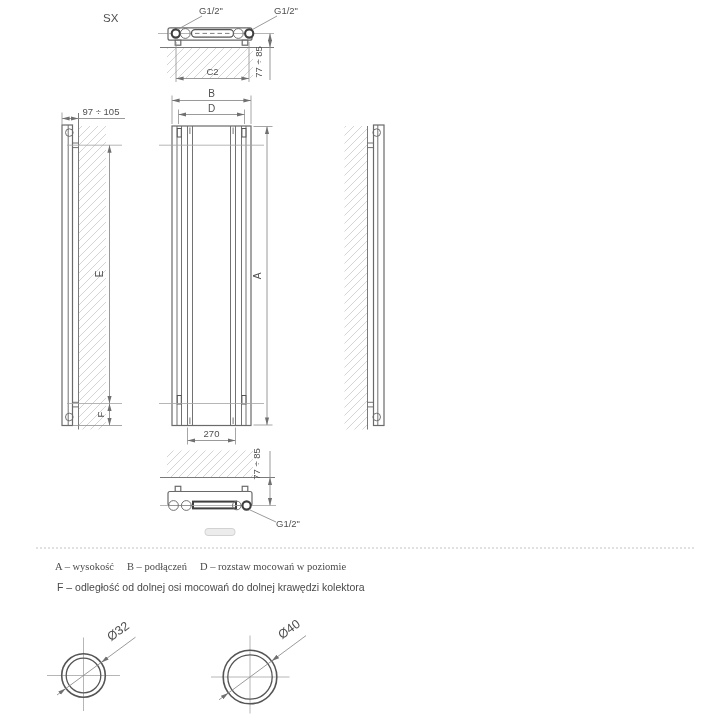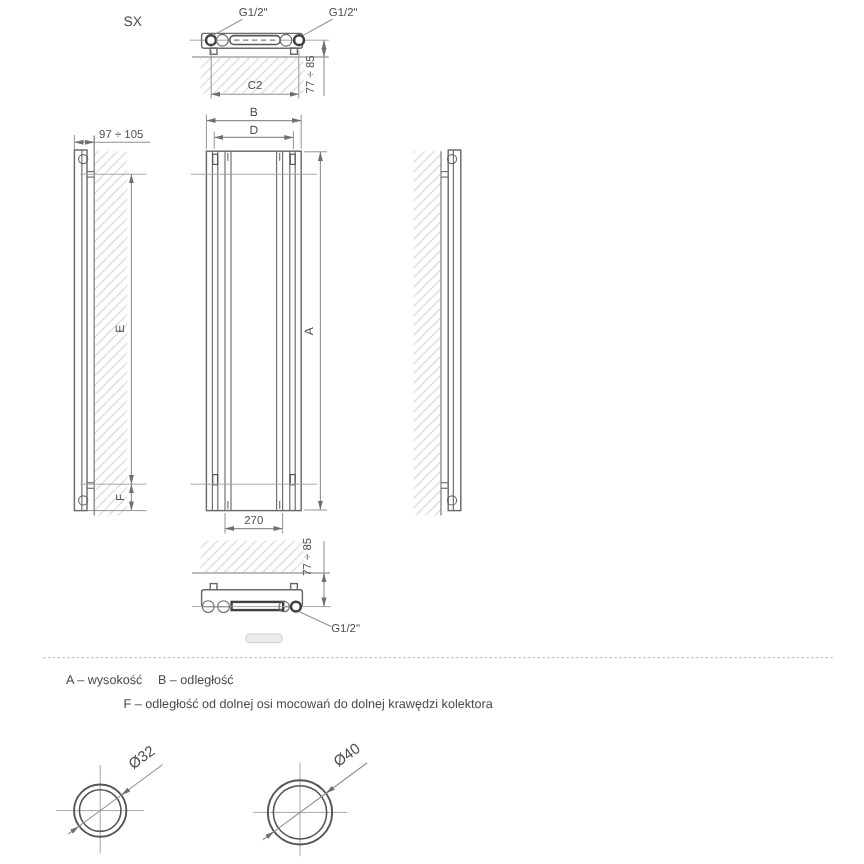--- a/index.html
+++ b/index.html
@@ -13,22 +13,22 @@
   .axis{stroke:#a3a3a3;stroke-width:.8;fill:none;}
   .dim{stroke:#8f8f8f;stroke-width:.9;fill:none;}
   .ext{stroke:#8f8f8f;stroke-width:.8;fill:none;}
   .wall{stroke:#7a7a7a;stroke-width:1;fill:none;}
   .t9{font-size:9.5px;}
   .t10{font-size:10px;}
   .t11{font-size:11.5px;}
   .t12{font-size:12.5px;}
   .legend{position:absolute;left:55px;top:557px;width:645px;color:#4a4a4a;
           font-size:10.5px;line-height:20px;}
-  .legend-row1{display:flex;gap:13px;flex-wrap:nowrap;white-space:nowrap;}
-  .legend-row2{padding-left:2px;white-space:nowrap;margin-left:46px;}
+  .legend-row1{display:flex;gap:13px;flex-wrap:nowrap;white-space:nowrap;font-family:Liberation Serif, serif;}
+  .legend-row2{padding-left:2px;white-space:nowrap;}
 </style>
 </head>
 <body>
 
 <div id="stage">
 
 <svg width="720" height="720" viewBox="0 0 720 720">
   <defs>
     <pattern id="hatch" width="8" height="8" patternUnits="userSpaceOnUse">
       <line x1="-1" y1="9" x2="9" y2="-1" stroke="#d0d0d0" stroke-width="0.9"></line>
@@ -198,18 +198,19 @@
     <line class="dim" x1="228.3" y1="693" x2="271.7" y2="661"></line>
     <line class="dim" x1="219" y1="699.8" x2="228.3" y2="693" marker-end="url(#arw)"></line>
     <line class="dim" x1="306" y1="635.6" x2="271.7" y2="661" marker-end="url(#arw)"></line>
     <text class="t12" transform="translate(291.5,632.5) rotate(-36)" text-anchor="middle">Ø40</text>
   </g>
 </svg>
 
 <div class="legend">
   <div class="legend-row1">
     <span>A – wysokość</span>
-    <span>B – odległość</span>
+    <span>B – podłączeń</span>
+    <span>D – rozstaw mocowań w poziomie</span>
   </div>
   <div class="legend-row2">F – odległość od dolnej osi mocowań do dolnej krawędzi kolektora</div>
 </div>
 
 </div>
 
 </body></html>

